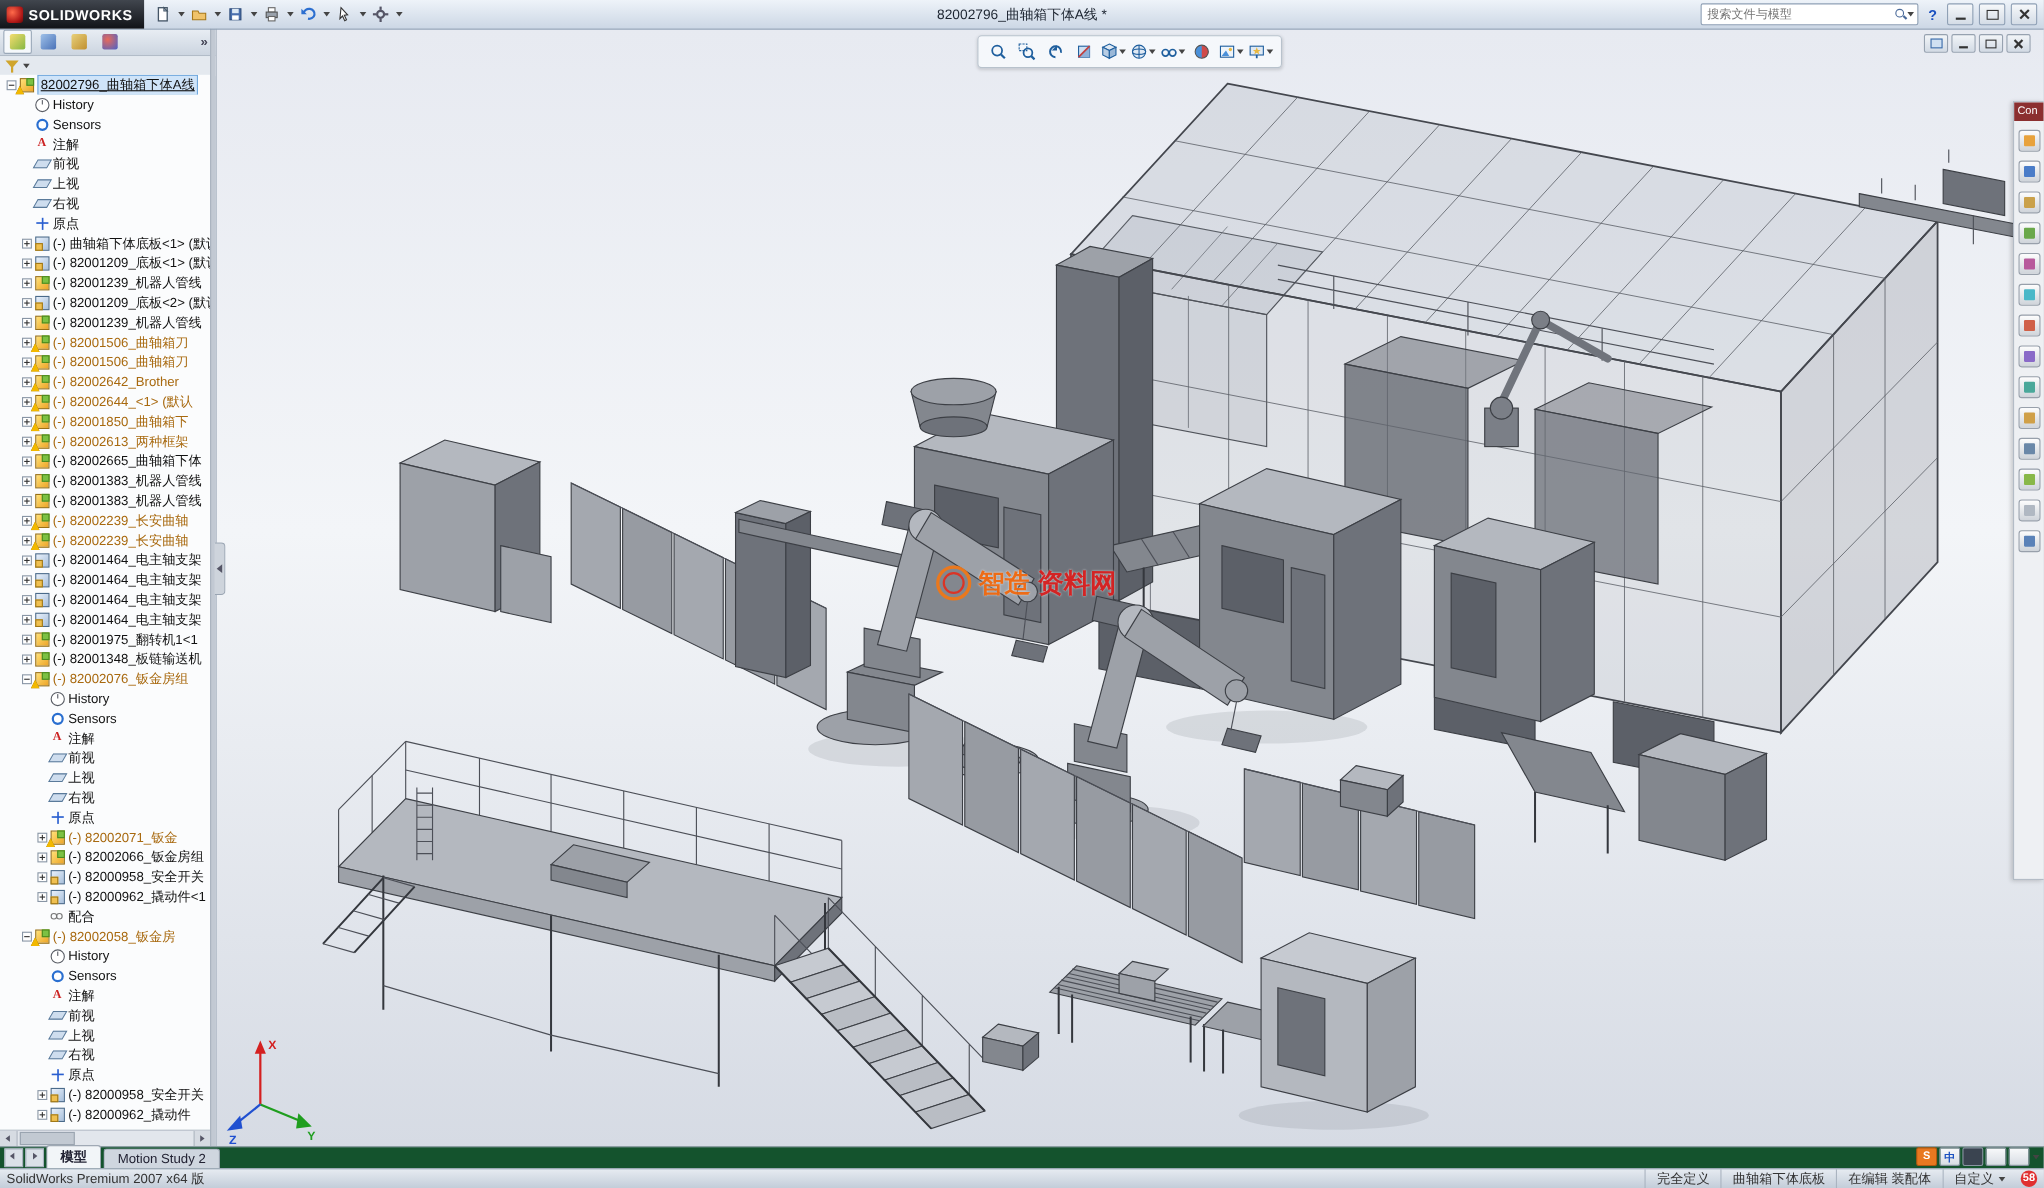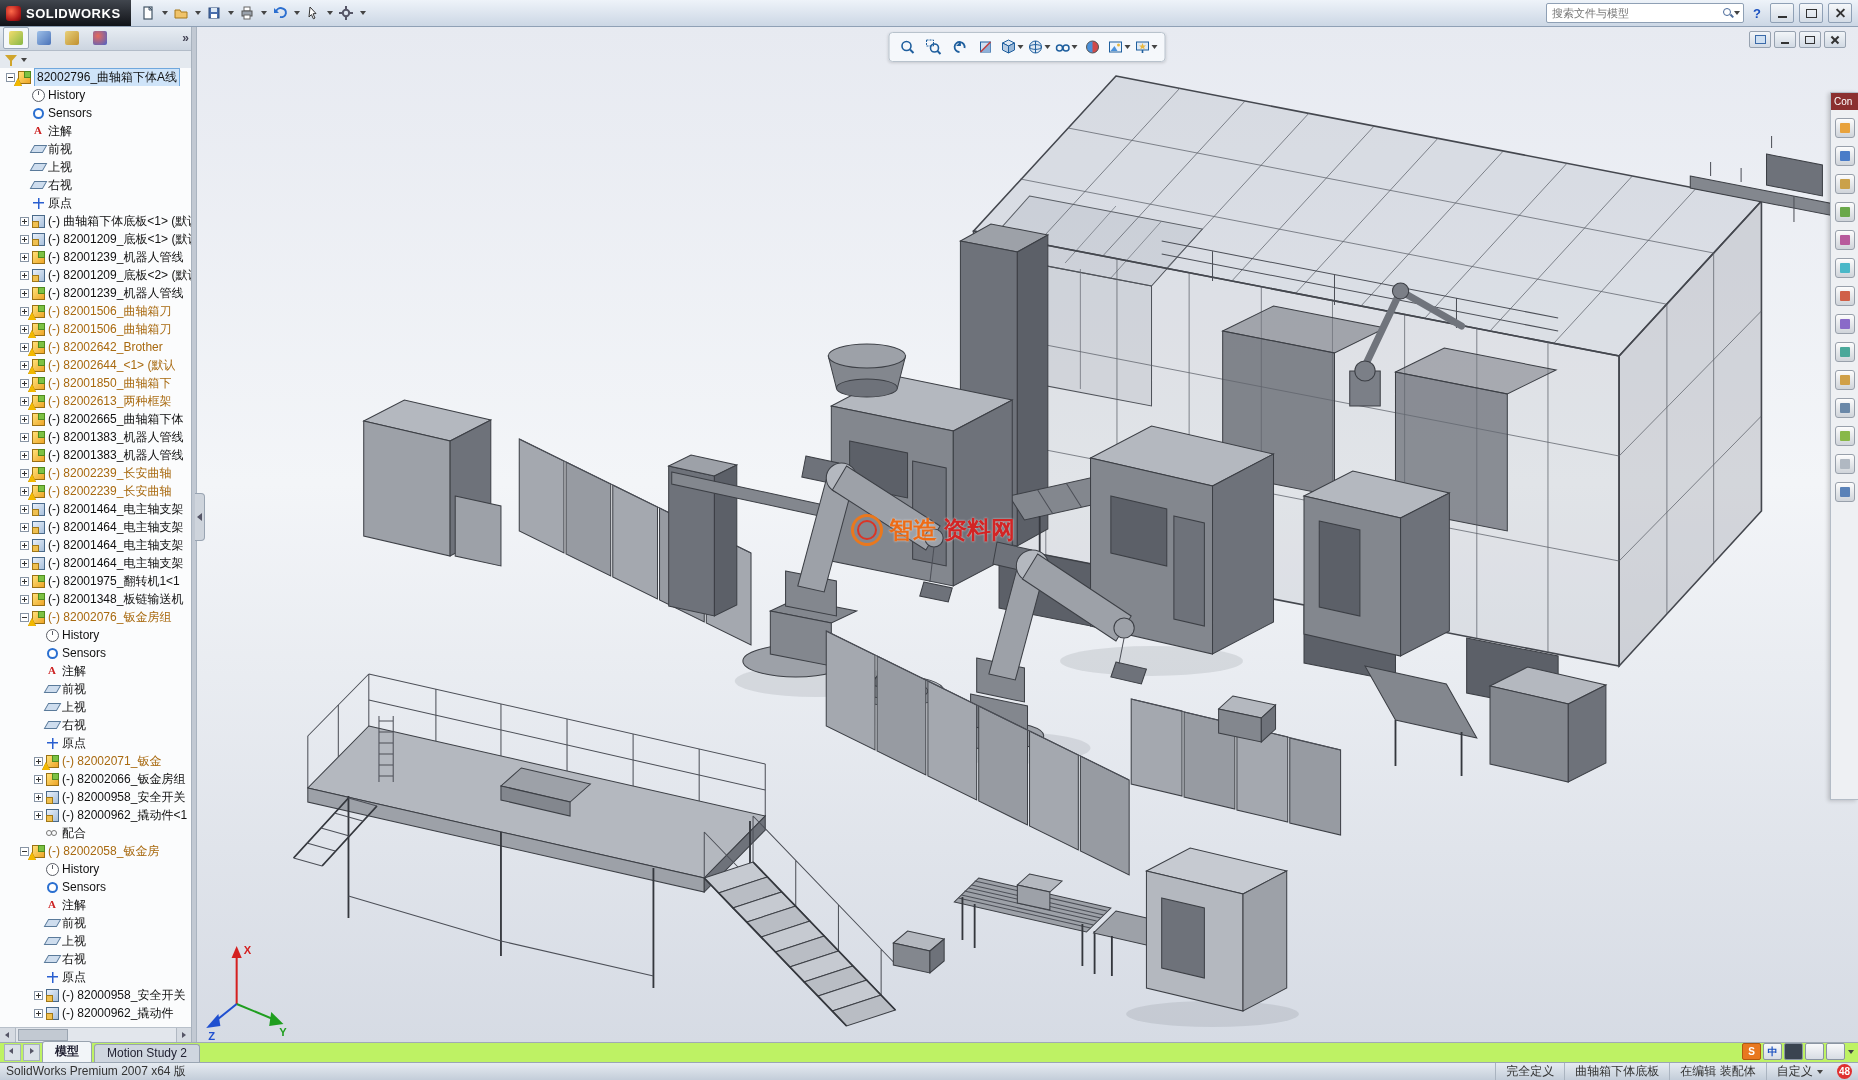--- a/index.html
+++ b/index.html
@@ -72,21 +72,21 @@
   .ic-plane{width:13px;height:8px;margin-top:2px;background:rgba(150,185,220,.45);border:1px solid #5a7a9a;transform:skewX(-30deg);}
   .ic-orig{background:linear-gradient(#2a5fd0,#2a5fd0) 50% 50%/1.5px 11px no-repeat,linear-gradient(#2a5fd0,#2a5fd0) 50% 50%/11px 1.5px no-repeat;}
   .ic-mate::before{content:"";position:absolute;left:0;top:3px;width:6px;height:6px;border:1.5px solid #777;border-radius:50%;box-sizing:border-box;}
   .ic-mate::after{content:"";position:absolute;left:5px;top:3px;width:6px;height:6px;border:1.5px solid #777;border-radius:50%;box-sizing:border-box;}
   .warnb{display:none;position:absolute;left:-4px;bottom:-2px;width:0;height:0;
     border-left:4.5px solid transparent;border-right:4.5px solid transparent;border-bottom:8px solid #f2b800;
     filter:drop-shadow(0 0 .5px #7a5c00);}
   .warnb.w1{display:block;}
   .tlabel{font-size:12px;color:#111;}
   .tlabel.c-or{color:#a8690f;}
-  .tlabel.c-sel{background:#cfe4f9;border:1px solid #70a8dd;padding: 0 2px;}
+  .tlabel.c-sel{background:#cfe4f9;border:1px solid #70a8dd;padding: 0 2px; text-decoration: underline;}
   .hsb{position:absolute;bottom:0;left:0;right:4px;height:14px;background:#e2e6ec;border-top:1px solid #b8c0ca;display:flex;align-items:stretch;}
   .hsb .ar{width:15px;background:#d6dbe2;border-right:1px solid #b0b8c2;position:relative;}
   .hsb .ar.r{margin-left:auto;border-right:none;border-left:1px solid #b0b8c2;}
   .hsb .ar::after{content:"";position:absolute;left:5px;top:4px;border-top:3.5px solid transparent;border-bottom:3.5px solid transparent;}
   .hsb .ar.l::after{border-right:4.5px solid #556;}
   .hsb .ar.r::after{border-left:4.5px solid #556;}
   .hsb .thumb{width:48px;background:#c2c9d2;border:1px solid #9aa4b0;margin:1px 0 1px 2px;}
   .split{position:absolute;right:0;top:0;bottom:0;width:4px;background:#c2c9d3;border-left:1px solid #a8b2be;}
   .collapse{position:absolute;right:-9px;top:46%;width:9px;height:46px;background:#ced4dc;border:1px solid #99a4b2;border-left:none;border-radius:0 4px 4px 0;z-index:30;}
   .collapse::after{content:"";position:absolute;left:2px;top:19px;border-top:4px solid transparent;border-bottom:4px solid transparent;border-right:5px solid #556;}
@@ -114,21 +114,21 @@
     box-shadow:-2px 1px 4px rgba(0,0,0,.18);z-index:25;overflow:hidden;}
   .tphead{height:17px;background:#8b2f2f;color:#fff;font-size:10px;line-height:17px;padding-left:3px;overflow:hidden;white-space:nowrap;}
   .tpic{width:18px;height:18px;margin:8px auto 0;border-radius:3px;border:1px solid #98a0ab;background:linear-gradient(#fdfdfd,#cfd4da);position:relative;}
   .tpic::after{content:"";position:absolute;inset:4px;background:var(--c,#5a82b8);border-radius:1px;}
   .tpic:nth-of-type(1){--c:#c86a2a;} .tpic:nth-of-type(2){--c:#e8a23c;} .tpic:nth-of-type(3){--c:#4a7cc8;}
   .tpic:nth-of-type(4){--c:#caa14a;} .tpic:nth-of-type(5){--c:#6aa84a;} .tpic:nth-of-type(6){--c:#b85a9c;}
   .tpic:nth-of-type(7){--c:#4ab8c8;} .tpic:nth-of-type(8){--c:#d06048;} .tpic:nth-of-type(9){--c:#8a6ac8;}
   .tpic:nth-of-type(10){--c:#4aa89a;} .tpic:nth-of-type(11){--c:#d0a048;} .tpic:nth-of-type(12){--c:#6a88a8;}
   .tpic:nth-of-type(13){--c:#88b848;} .tpic:nth-of-type(14){--c:#b0b8c2;}
   
-  .tabrow{position:absolute;left:0;top:1042px;width:1858px;height:20px;background:#bef264;border-top:1px solid #a0aab6;
+  .tabrow{position:absolute;left:0;top:1042px;width:1858px;height:20px;background:#14532d;border-top:1px solid #a0aab6;
     display:flex;align-items:flex-end;gap:2px;padding:0 4px;box-sizing:border-box;z-index:40;}
   .tscroll{width:15px;height:15px;margin-bottom:1px;background:#dbe1e8;border:1px solid #a8b2be;position:relative;}
   .tscroll::after{content:"";position:absolute;left:4px;top:3px;border-top:3.5px solid transparent;border-bottom:3.5px solid transparent;}
   .tscroll.l::after{border-right:4.5px solid #556;}
   .tscroll.r::after{border-left:4.5px solid #556;left:6px;}
   .tab{padding:1px 12px 2px;border:1px solid #98a2ae;border-bottom:none;background:#cfd6df;border-radius:3px 3px 0 0;font-size:12px;color:#223;}
   .tab.active{background:#f2f5f8;font-weight:bold;}
   .langbar{margin-left:auto;display:flex;align-items:center;gap:2px;margin-bottom:2px;}
   .lbi{width:17px;height:15px;border:1px solid #8a94a2;background:linear-gradient(#f8f9fa,#d8dde4);
     display:flex;align-items:center;justify-content:center;font-size:10px;border-radius:2px;}
@@ -208,20 +208,21 @@
       <svg width="16" height="16">
           <circle cx="8" cy="8" r="3.2" fill="none" stroke="#556" stroke-width="2"></circle>
           <rect x="7" y="1" width="2" height="3" fill="#556"></rect>
           <rect x="7" y="12" width="2" height="3" fill="#556"></rect>
           <rect x="1" y="7" width="3" height="2" fill="#556"></rect>
           <rect x="12" y="7" width="3" height="2" fill="#556"></rect>
         </svg>
     </div>
       <span class="caret"></span>
   </div>
+  <div class="doctitle">82002796_曲轴箱下体A线 *</div>
   <div class="tright">
     <div class="searchbox">
       <input placeholder="搜索文件与模型" style="">
       <span class="mag"></span>
       <span class="caret"></span>
     </div>
     <span class="helpq">?</span>
     <div class="winbtn wmin"></div>
     <div class="winbtn wmax"></div>
     <div class="winbtn wclose"></div>
@@ -1054,15 +1055,15 @@
   </div>
 </div>
 
 <div class="statusbar">
   <span class="sb-left">SolidWorks Premium 2007 x64 版</span>
   <div class="sb-right">
     <span class="sbitem">完全定义</span>
     <span class="sbitem">曲轴箱下体底板</span>
     <span class="sbitem">在编辑 装配体</span>
     <span class="sbitem"><span>自定义</span> <span class="caret" style="display:inline-block;vertical-align:middle;"></span></span>
-    <span class="badge">48</span>
+    <span class="badge">58</span>
   </div>
 </div>
 
 </body></html>

